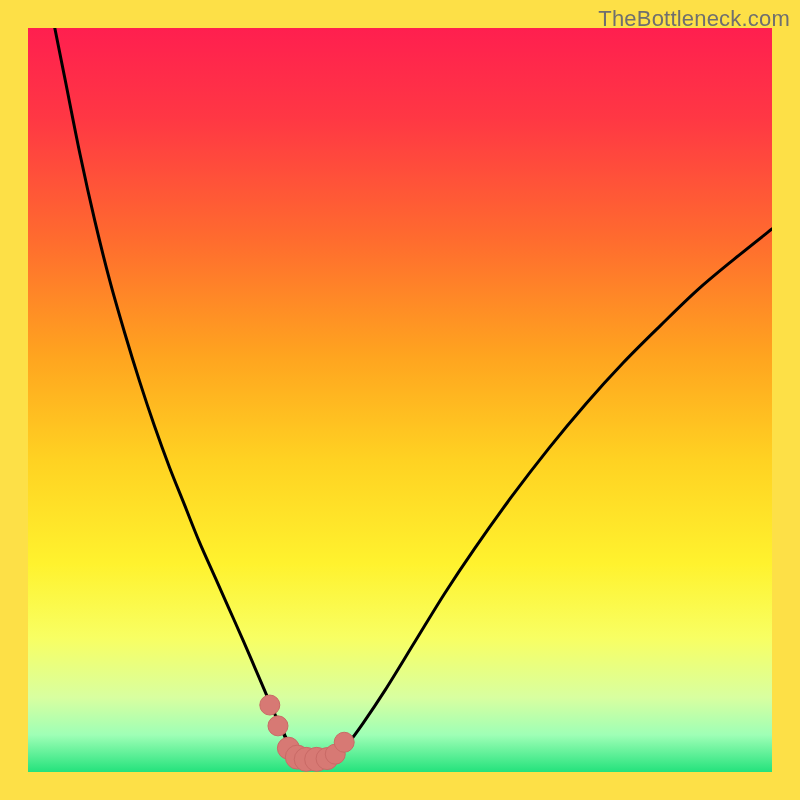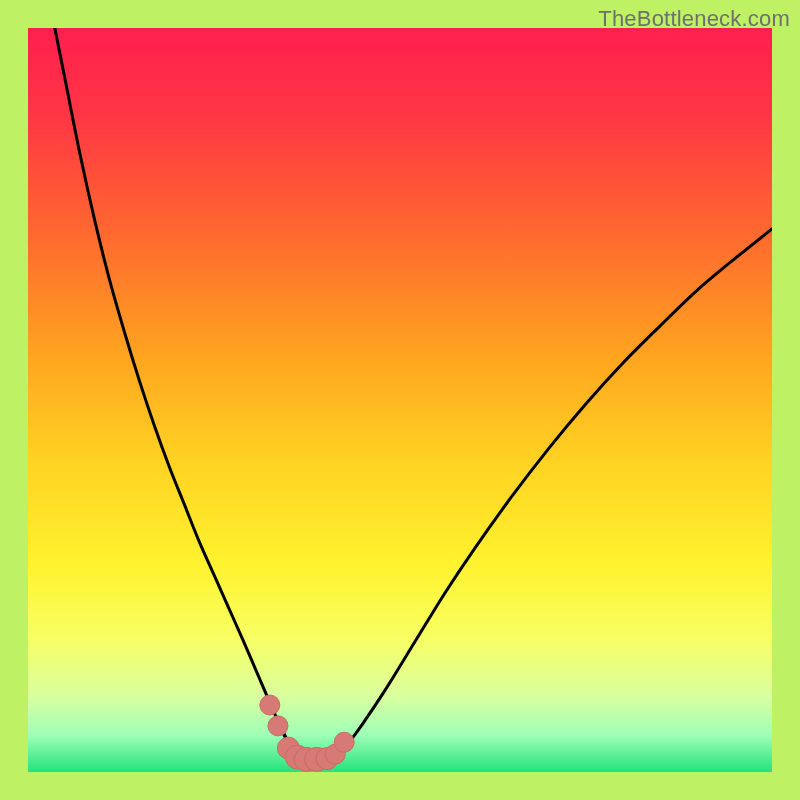--- a/index.html
+++ b/index.html
@@ -7,21 +7,21 @@
     padding: 0;
     width: 800px;
     height: 800px;
     background: #000;
     overflow: hidden;
     font-family: Arial, Helvetica, sans-serif;
   }
   .frame {
     position: absolute;
     inset: 0;
-    background: #bef264;
+    background: #fde047;
   }
   .plot {
     position: absolute;
     left: 28px;
     top: 28px;
     width: 744px;
     height: 744px;
     overflow: hidden;
   }
   .watermark {

